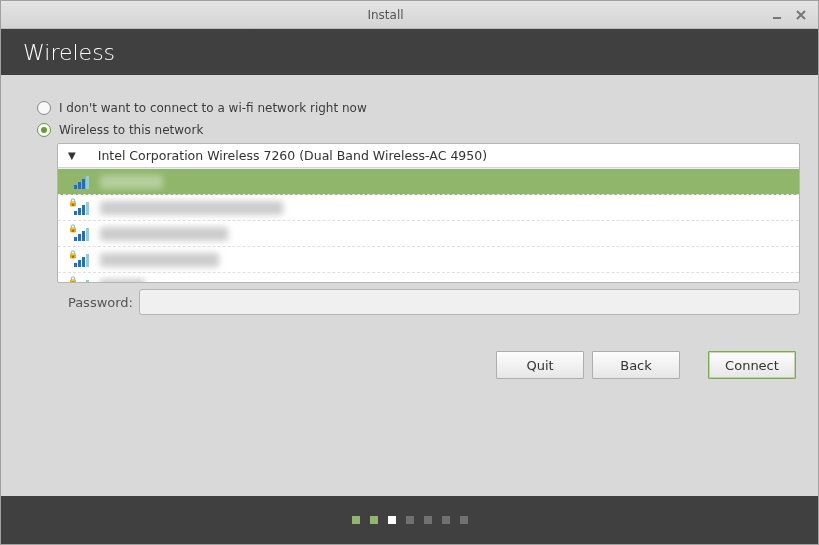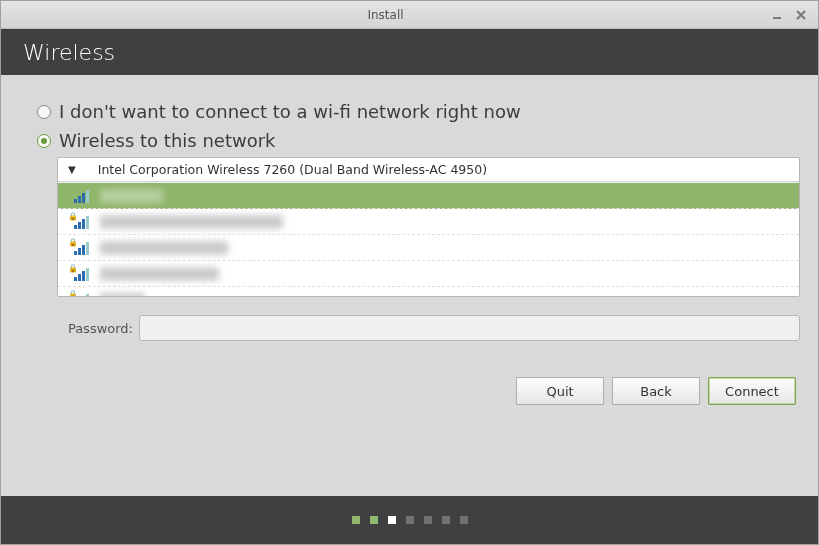--- a/index.html
+++ b/index.html
@@ -12,43 +12,43 @@
   }
   .titlebar-title { flex: 1; text-align: center; font-weight: 400; color: #555; }
   .titlebar-btns { display: flex; gap: 10px; padding-right: 10px; }
   .titlebar-btn { width: 14px; height: 14px; color: #777; display:flex;align-items:center;justify-content:center; cursor:pointer; }
   .header {
     height: 46px; background: #404040; color: #fff; display: flex; align-items: center;
     padding-left: 22px; font-size: 22px; font-weight: 300;
   }
   .content { flex: 0 0 auto; padding: 18px 18px 0 18px; color: #3c3c3c; font-size: 13px; }
   .desc { line-height: 1.4; margin-bottom: 14px; }
-  .radio-row { display:flex; align-items:center; margin: 8px 0 6px 18px; font-size: 18px; }
+  .radio-row { display:flex; align-items:center; margin: 8px 0 6px 18px; font-size: 12px; }
   .radio { width: 14px; height: 14px; border-radius: 50%; border: 1px solid #888; margin-right: 8px; background: #f8f8f8; display:flex;align-items:center;justify-content:center; }
   .radio.selected { border-color: #6a9a3b; }
   .radio.selected::after { content:""; width: 6px; height:6px; border-radius:50%; background:#6a9a3b; }
   .netbox { margin: 6px 0 0 38px; border: 1px solid #b5b5b5; background: #fff; height: 140px; display:flex;flex-direction:column; border-radius:2px; }
   .net-header { height: 24px; display:flex; align-items:center; padding: 0 10px; font-size: 12.5px; color:#333; border-bottom:1px solid #d5d5d5; }
   .net-header .caret { margin-right: 22px; font-size: 10px; }
   .net-list { flex:1; overflow:hidden; border-top:1px solid #eee; }
   .net-item { height: 26px; display:flex; align-items:center; padding: 0 16px; font-size:12px; border-bottom:1px dashed #e0e0e0; position:relative; }
   .net-item.selected { background: #8fb66a; color:#fff; }
   .net-item .signal { width:16px; height:14px; margin-right:10px; position:relative; }
   .net-item .signal svg { display:block; }
   .net-item .lock { position:absolute; left:10px; top:3px; font-size:8px; color:#d98b00; }
   .net-item .ssid { filter: blur(3px); background: #ccc; color: transparent; border-radius:2px; padding: 0 4px; }
   .net-item.selected .ssid { background: rgba(255,255,255,0.35); }
-  .pwrow { margin: 18px 0 0 38px; display:flex; align-items:center; font-size:13px; color:#555; }
+  .pwrow { margin: 6px 0 0 38px; display:flex; align-items:center; font-size:13px; color:#555; }
   .pwrow label:first-child { width: 76px; text-align:right; margin-right:6px; }
   .pwrow input[type=text] { flex:1; height: 26px; border:1px solid #b5b5b5; background:#f0f0f0; border-radius:3px; padding:0 6px; }
   .chkwrap { display:flex; align-items:center; margin-left:10px; }
   .chk { width:14px; height:14px; border:1px solid #aaa; border-radius:2px; margin-right:6px; background:#fafafa; }
   .btnrow { display:flex; justify-content:flex-end; gap:8px; padding: 36px 22px 14px 0; }
   .btn { min-width: 88px; height: 28px; border:1px solid #aeaeae; background: linear-gradient(#fdfdfd,#e6e6e6); border-radius:1px; font-size:13px; color:#333; display:flex;align-items:center;justify-content:center; cursor:pointer; }
-  .btn.primary { border-color:#7fa74f; box-shadow: inset 0 0 0 1px rgba(143,182,106,0.5); }
+  .btn.primary { border-color:#7fa74f; box-shadow: inset 0 0 0 1px rgba(143,182,106,0.5); margin-left: 20px; }
   .footer { height: 48px; background:#404040; display:flex; align-items:center; justify-content:center; gap:10px; margin-top:auto; }
   .dot { width:8px; height:8px; background:#707070; }
   .dot.active { background:#8fb66a; }
   .dot.white { background:#fff; }
 </style>
 </head>
 <body>
 
 <div class="window">
   <div class="titlebar">

